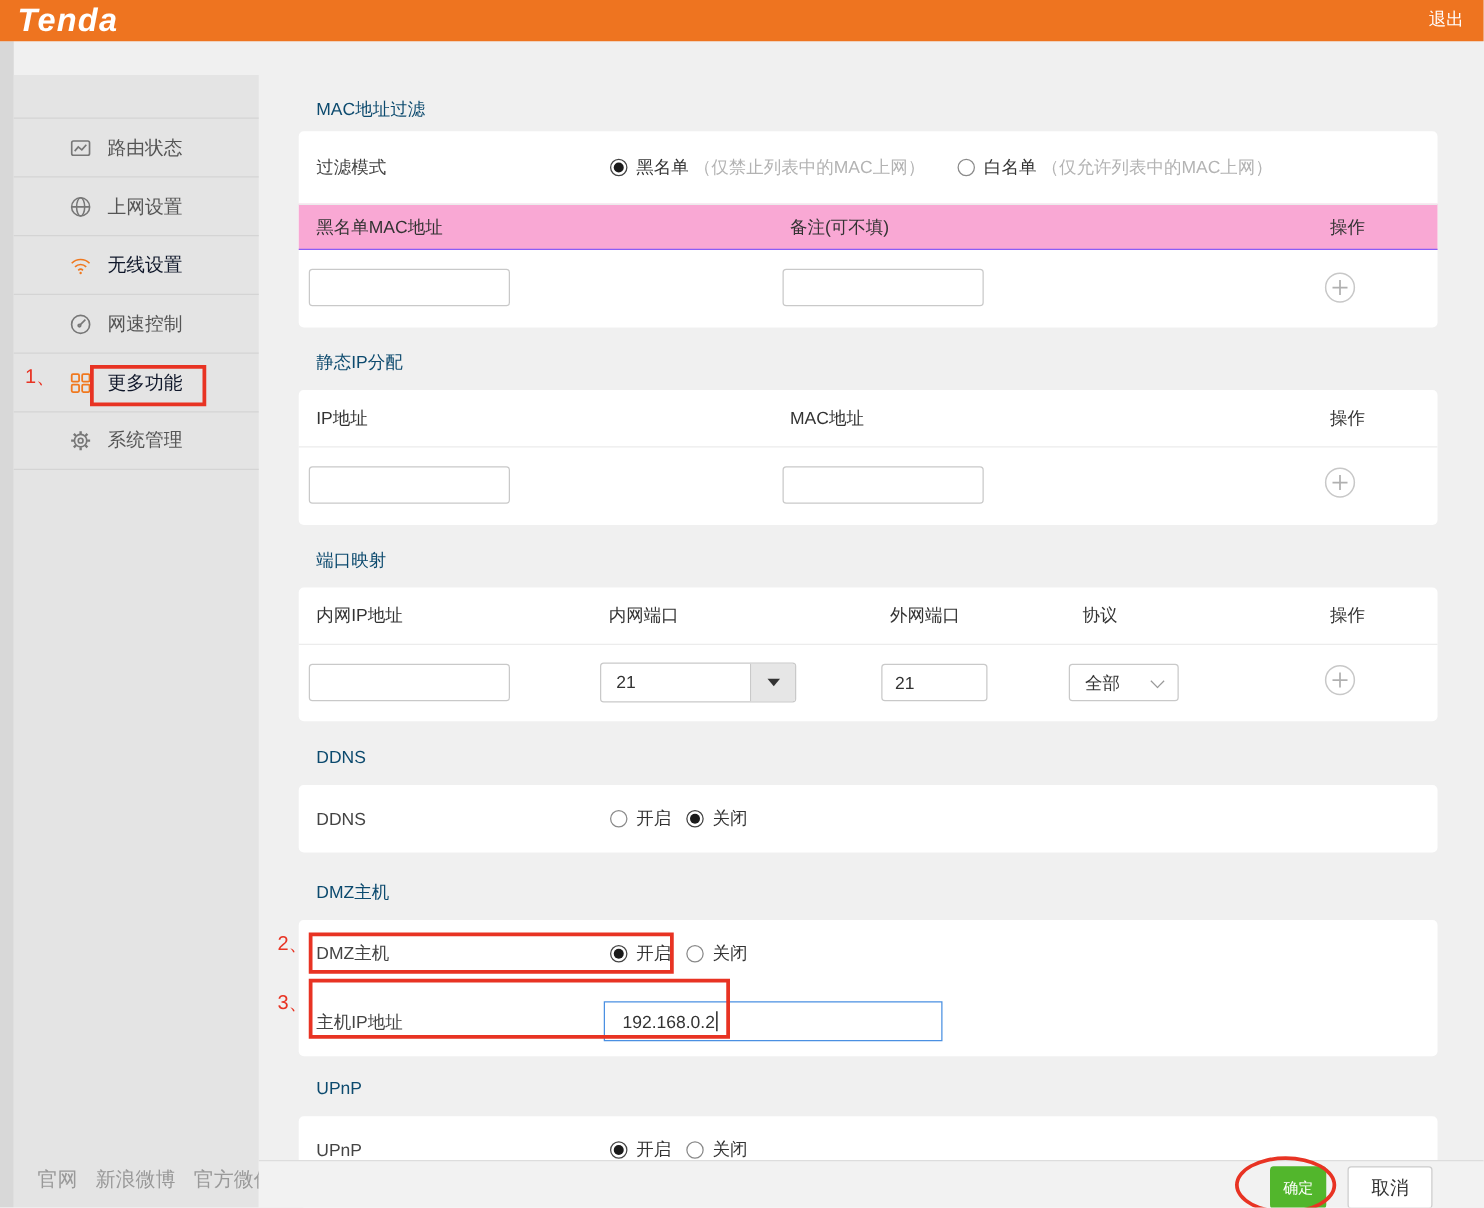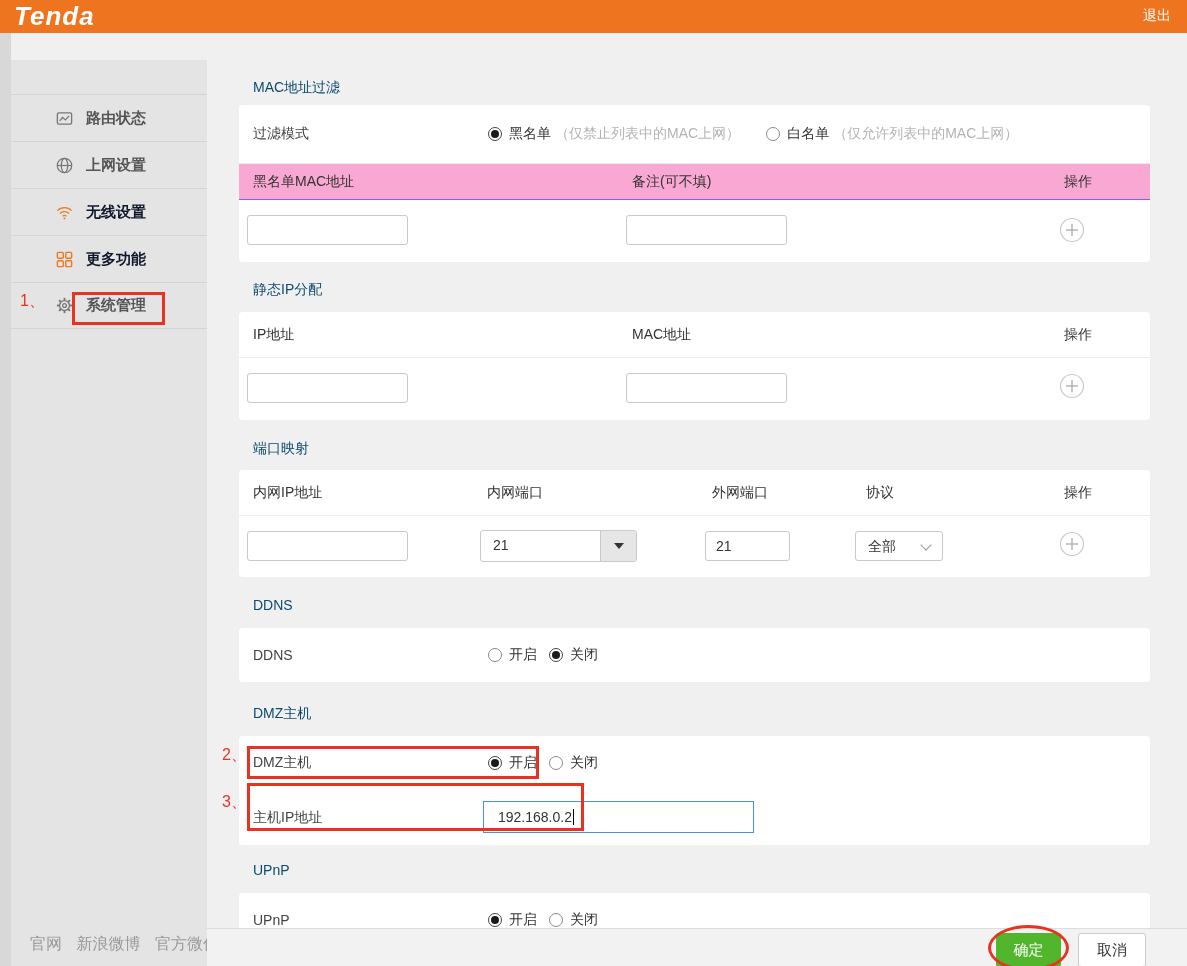--- a/index.html
+++ b/index.html
@@ -10,21 +10,21 @@
     background:#f0f0f0; font-size:14px; color:#333;
   }
   
   .topbar { position:absolute; top:0; left:0; right:0; height:33px; background:#ee7420; z-index:20; }
   .logo { position:absolute; left:14px; top:1px; color:#fff; font-size:26px; font-weight:bold; font-style:italic; letter-spacing:1px; }
   .logout { position:absolute; right:16px; top:7px; color:#fff; font-size:14px; cursor:pointer; }
   
   .app { position:absolute; top:33px; left:0; right:0; bottom:0; background:#f0f0f0; }
   .leftstrip { position:absolute; left:0; top:0; bottom:0; width:11px; background:#d8d8d8; }
   .sidebar { position:absolute; left:11px; top:27px; bottom:0; width:196px; background:#e4e4e4; }
-  .menu { margin-top:34px;font-weight:bold; }
+  .menu { margin-top:34px; }
   .menu-item { height:47px; display:flex; align-items:center; padding-left:44px; border-top:1px solid #d4d4d4; color:#555; font-size:15px; cursor:pointer; position:relative; }
   .menu-item:last-child { border-bottom:1px solid #d4d4d4; }
   .menu-item .mi-icon { width:19px; height:19px; margin-right:12px; display:inline-flex; }
   .menu-item.active { color:#0f172a; }
   .menu-item svg { stroke:#777; }
   .menu-item.active svg { stroke:#f0781e; }
   .side-links { position:absolute; bottom:11px; left:19px; color:#999; font-size:16px; white-space:nowrap; }
   .side-links span { margin-right:10px; cursor:pointer; }
   
   .main { position:absolute; left:207px; top:0; right:0; bottom:0; }
@@ -51,21 +51,21 @@
   .tri-down { width:0; height:0; border-left:5px solid transparent; border-right:5px solid transparent; border-top:6px solid #333; }
   
   .selbox { position:absolute; left:616px; top:15px; width:88px; height:30px; border:1px solid #c9c9c9; border-radius:3px; background:#fff; cursor:pointer; }
   .sel-val { position:absolute; left:12px; top:6px; color:#333; }
   .chev { position:absolute; right:12px; top:9px; width:8px; height:8px; border-right:1.5px solid #999; border-bottom:1.5px solid #999; transform:rotate(45deg); }
   
   .ipbox { position:absolute; left:244px; top:11px; width:271px; height:32px; border:1px solid #4a90e2; border-radius:0; background:#fff; display:flex; align-items:center; padding-left:14px; }
   .caret { display:inline-block; width:1px; height:16px; background:#000; margin-left:1px; }
   
   .footer { position:absolute; left:0; right:0; top:895px; height:38px; background:#f2f2f2; border-top:1px solid #ddd; z-index:10; }
-  .btn-ok { position:absolute; right:126px; top:4px; width:65px; height:34px; background:#52b62c; color:#fff; border:none; border-radius:3px; font-size:15px; font-family:inherit; cursor:pointer;margin-left:12px; }
+  .btn-ok { position:absolute; right:126px; top:4px; width:45px; height:34px; background:#52b62c; color:#fff; border:none; border-radius:3px; font-size:12px; font-family:inherit; cursor:pointer;margin-left:12px; }
   .btn-cancel { position:absolute; right:41px; top:4px; width:68px; height:34px; background:#fff; color:#333; border:1px solid #ccc; border-radius:3px; font-size:15px; font-family:inherit; cursor:pointer; }
   
   .ann { position:absolute; z-index:50; pointer-events:none; }
   .ann-num { color:#e83323; font-size:16px; }
   .ann-box { border:3px solid #e83323; }
   .ann-ellipse { border:3px solid #e83323; border-radius:50%; }
 </style>
 </head>
 <body>
 
@@ -101,20 +101,30 @@
       <div class="menu-item active">
         <span class="mi-icon">
           <svg width="19" height="19" viewBox="0 0 20 20" fill="none" stroke-width="1.4">
             <path d="M2.5 8 a10.5 10.5 0 0 1 15 0"></path>
             <path d="M5.3 11 a6.6 6.6 0 0 1 9.4 0"></path>
             <path d="M8 14 a2.9 2.9 0 0 1 4 0"></path>
             <circle cx="10" cy="16.2" r="1" fill="#f0781e" stroke="none"></circle>
           </svg>
         </span>
         <span>无线设置</span>
+      </div>
+      <div class="menu-item">
+        <span class="mi-icon">
+          <svg width="19" height="19" viewBox="0 0 20 20" fill="none" stroke-width="1.4">
+            <circle cx="10" cy="10" r="7.6"></circle>
+            <line x1="9" y1="11" x2="14" y2="6"></line>
+            <circle cx="9" cy="11" r="1.1"></circle>
+          </svg>
+        </span>
+        <span>网速控制</span>
       </div>
       <div class="menu-item active">
         <span class="mi-icon">
           <svg width="19" height="19" viewBox="0 0 20 20" fill="none" stroke-width="1.5">
             <rect x="2.5" y="2.5" width="6.2" height="6.2" rx="1"></rect>
             <rect x="11.3" y="2.5" width="6.2" height="6.2" rx="1"></rect>
             <rect x="2.5" y="11.3" width="6.2" height="6.2" rx="1"></rect>
             <rect x="11.3" y="11.3" width="6.2" height="6.2" rx="1"></rect>
           </svg>
         </span>

